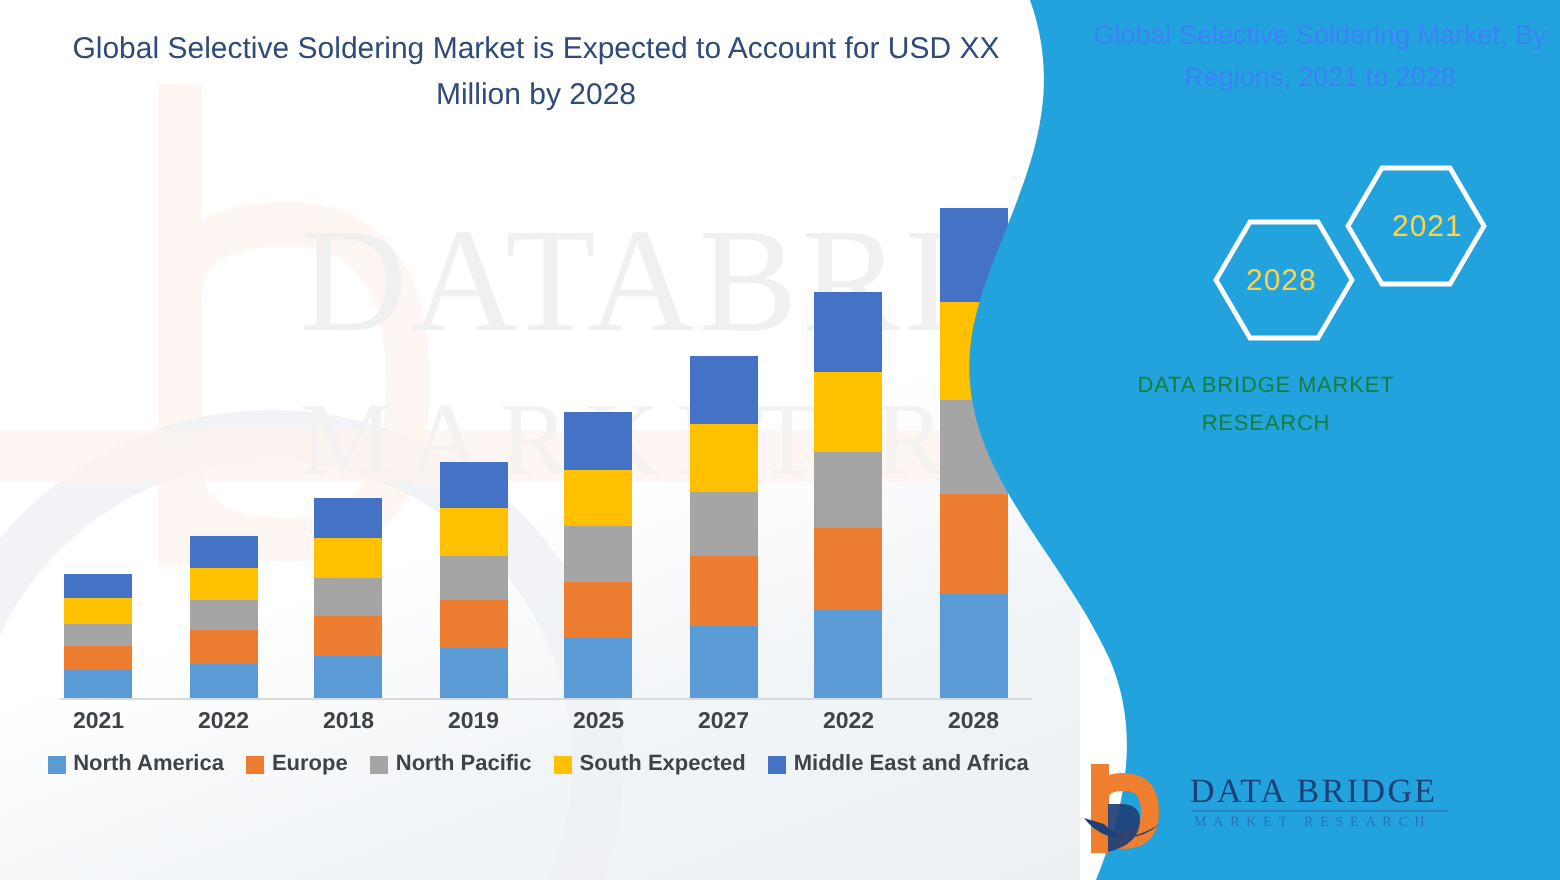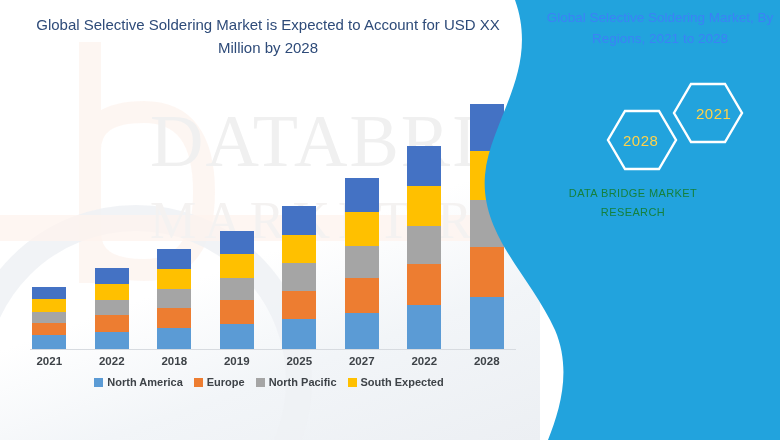--- a/index.html
+++ b/index.html
@@ -345,20 +345,24 @@
         <span>Europe</span>
       </div>
       <div class="legend-item">
         <span class="legend-swatch" style="background: rgb(165, 165, 165);"></span>
         <span>North Pacific</span>
       </div>
       <div class="legend-item">
         <span class="legend-swatch" style="background: rgb(255, 192, 0);"></span>
         <span>South Expected</span>
       </div>
+      <div class="legend-item">
+        <span class="legend-swatch" style="background: rgb(68, 114, 196);"></span>
+        <span>Middle East and Africa</span>
+      </div>
     </div>
 
   <svg class="blue-panel" viewBox="0 0 300 440" preserveAspectRatio="none">
     <path d="M300,0 L35,0 C60,70 10,120 5,175 C0,235 50,275 75,330 C92,370 80,410 68,440 L300,440 Z" fill="#22a3dd"></path>
   </svg>
 
   <div class="panel-title">Global Selective Soldering Market, By Regions, 2021 to 2028</div>
 
   <div class="hexes">
     <svg viewBox="0 0 180 95" width="180" height="95">
@@ -367,14 +371,24 @@
     </svg>
     <div class="hex-label left">2028</div>
     <div class="hex-label right">2021</div>
   </div>
 
   <div class="brand-text">
     <span>DATA BRIDGE MARKET</span><br>
     <span>RESEARCH</span>
   </div>
 
+  <div class="logo-block">
+    <svg width="50" height="46" viewBox="0 0 50 46">
+      <path d="M10 3 L10 40 M10 17 Q10 9 22 9 Q35 9 35 24 Q35 38 22 38 Q10 38 10 31" fill="none" stroke="#ef7f2f" stroke-width="9" stroke-linecap="square"></path>
+      <path d="M2 27 Q16 45 40 30 Q24 43 12 30 Z" fill="#1f3f77"></path>
+      <path d="M14 20 L14 44 Q30 40 30 28 Q30 20 20 20 Z" fill="#1f3f77" opacity="0.92"></path>
+    </svg>
+    <div class="logo-wordmark">DATA BRIDGE</div>
+    <div class="logo-rule"></div>
+    <div class="logo-subword">MARKET RESEARCH</div>
+  </div>
 
 </div>
 
 </body></html>

